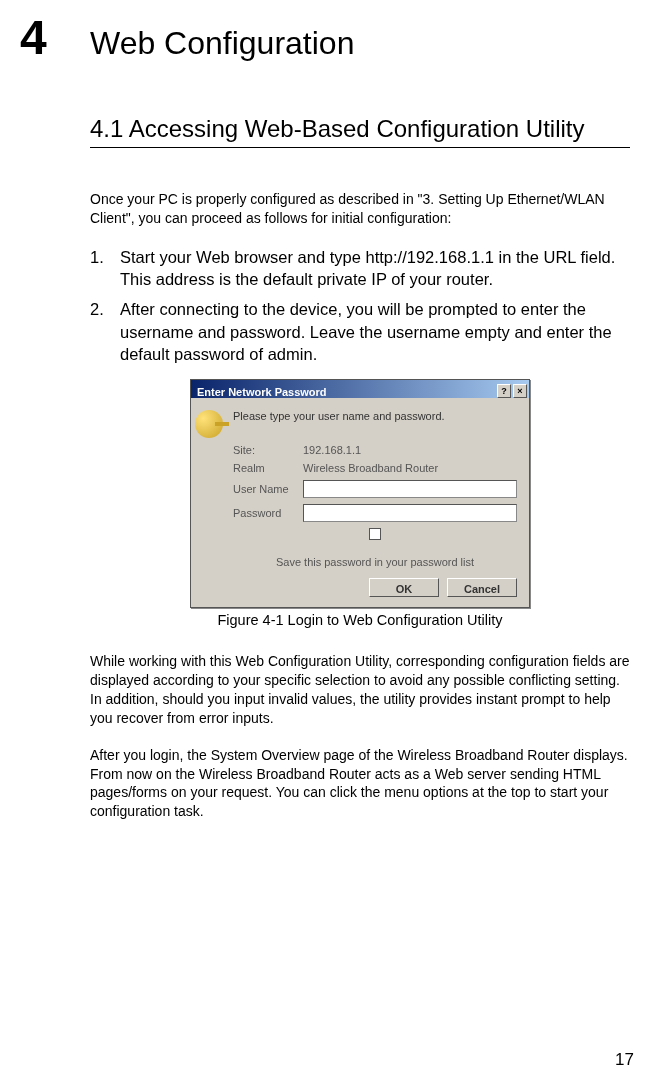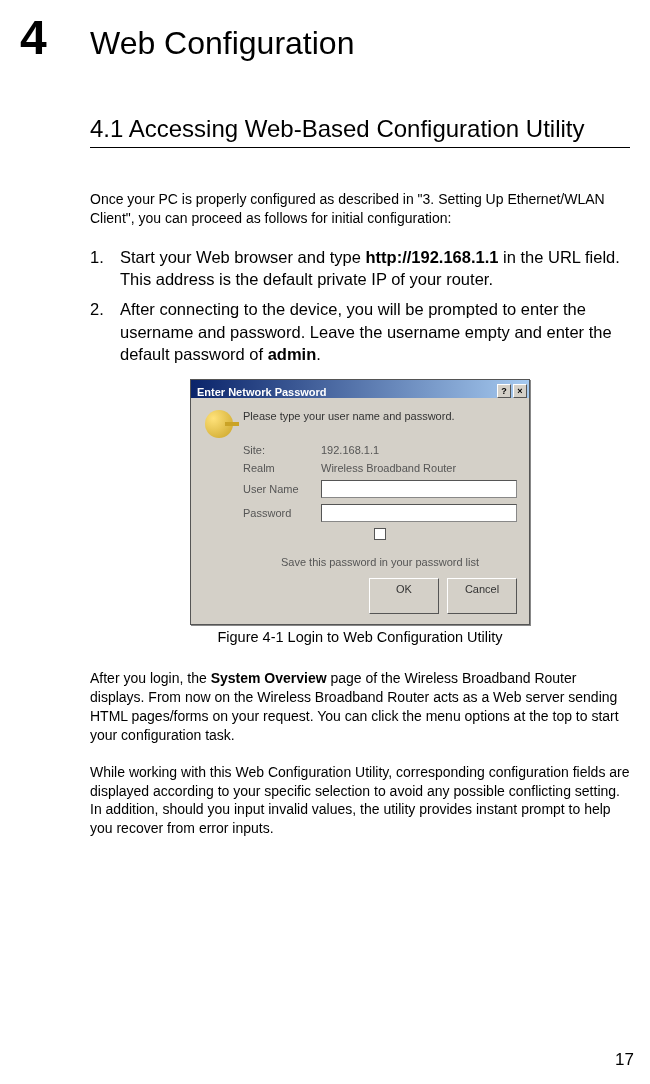--- a/index.html
+++ b/index.html
@@ -52,21 +52,21 @@
     display: flex;
     font-size: 16.5px;
     line-height: 1.35;
     margin-bottom: 8px;
   }
   .li-num {
     width: 30px;
     flex-shrink: 0;
   }
   .li-body { flex: 1; }
-  .bold { font-weight: bold; }
+  .bold { font-weight: normal; }
 
   
   .dialog-wrap {
     display: flex;
     flex-direction: column;
     align-items: center;
     margin: 10px 0 24px 0;
   }
   .dialog {
     width: 340px;
@@ -92,21 +92,21 @@
     width: 14px; height: 14px;
     background: #d4d0c8;
     border: 1px solid #fff;
     border-right-color:#555; border-bottom-color:#555;
     font-size: 9px;
     line-height: 12px;
     text-align: center;
     color:#000;
   }
   .dlg-body {
-    padding: 12px 12px 10px 14px;
+    padding: 12px 12px 10px 4px;
   }
   .dlg-top {
     display:flex;
     gap:10px;
     margin-bottom:6px;
   }
   .key-icon {
     width: 28px; height: 28px;
     flex-shrink:0;
     background: radial-gradient(circle at 30% 30%, #ffe27a, #caa326);
@@ -118,21 +118,20 @@
     position:absolute;
     left:20px; top:12px;
     width:14px; height:4px;
     background:#caa326;
   }
   .dlg-fields { margin-left: 38px; }
   .dlg-row {
     display:flex;
     align-items:center;
     margin-bottom:6px;
-    gap:8px;
   }
   .dlg-label { width: 70px; color:#555; }
   .dlg-val { color:#555; }
   .dlg-input {
     flex:1;
     height:18px;
     background:#fff;
     border:1px solid #888;
     border-top-color:#555; border-left-color:#555;
   }
@@ -149,27 +148,28 @@
     border:1px solid #555;
     background:#fff;
   }
   .dlg-btns {
     display:flex;
     justify-content:flex-end;
     gap:8px;
   }
   .dlg-btn {
     width:70px;
-    height:36px;
+    height:19px;
     background:#d4d0c8;
     border:1px solid #fff;
     border-right-color:#555; border-bottom-color:#555;
     text-align:center;
     line-height:20px;
     color:#333;
+    font-weight:bold;
   }
   .caption {
     font-size: 14.5px;
     margin-top: 4px;
     text-align: center;
   }
   .pagenum {
     position: absolute;
     bottom: 14px;
     right: 16px;
@@ -245,22 +245,22 @@
           </div>
           <div class="dlg-btns">
             <div class="dlg-btn">OK</div>
             <div class="dlg-btn">Cancel</div>
           </div>
         </div>
       </div>
       <div class="caption">Figure 4-1    Login to Web Configuration Utility</div>
     </div>
 
+    <p class="para">While working with this Web Configuration Utility, corresponding configuration fields are displayed according to your specific selection to avoid any possible conflicting setting. In addition, should you input invalid values, the utility provides instant prompt to help you recover from error inputs.</p>
+
     <p class="para">
       <span>After you login, the </span><span class="bold">System Overview</span><span> page of the Wireless Broadband Router displays. From now on the Wireless Broadband Router acts as a Web server sending HTML pages/forms on your request. You can click the menu options at the top to start your configuration task.</span>
     </p>
 
-    <p class="para">While working with this Web Configuration Utility, corresponding configuration fields are displayed according to your specific selection to avoid any possible conflicting setting. In addition, should you input invalid values, the utility provides instant prompt to help you recover from error inputs.</p>
-
   </div>
 
   <div class="pagenum">17</div>
 </div>
 
 </body></html>

